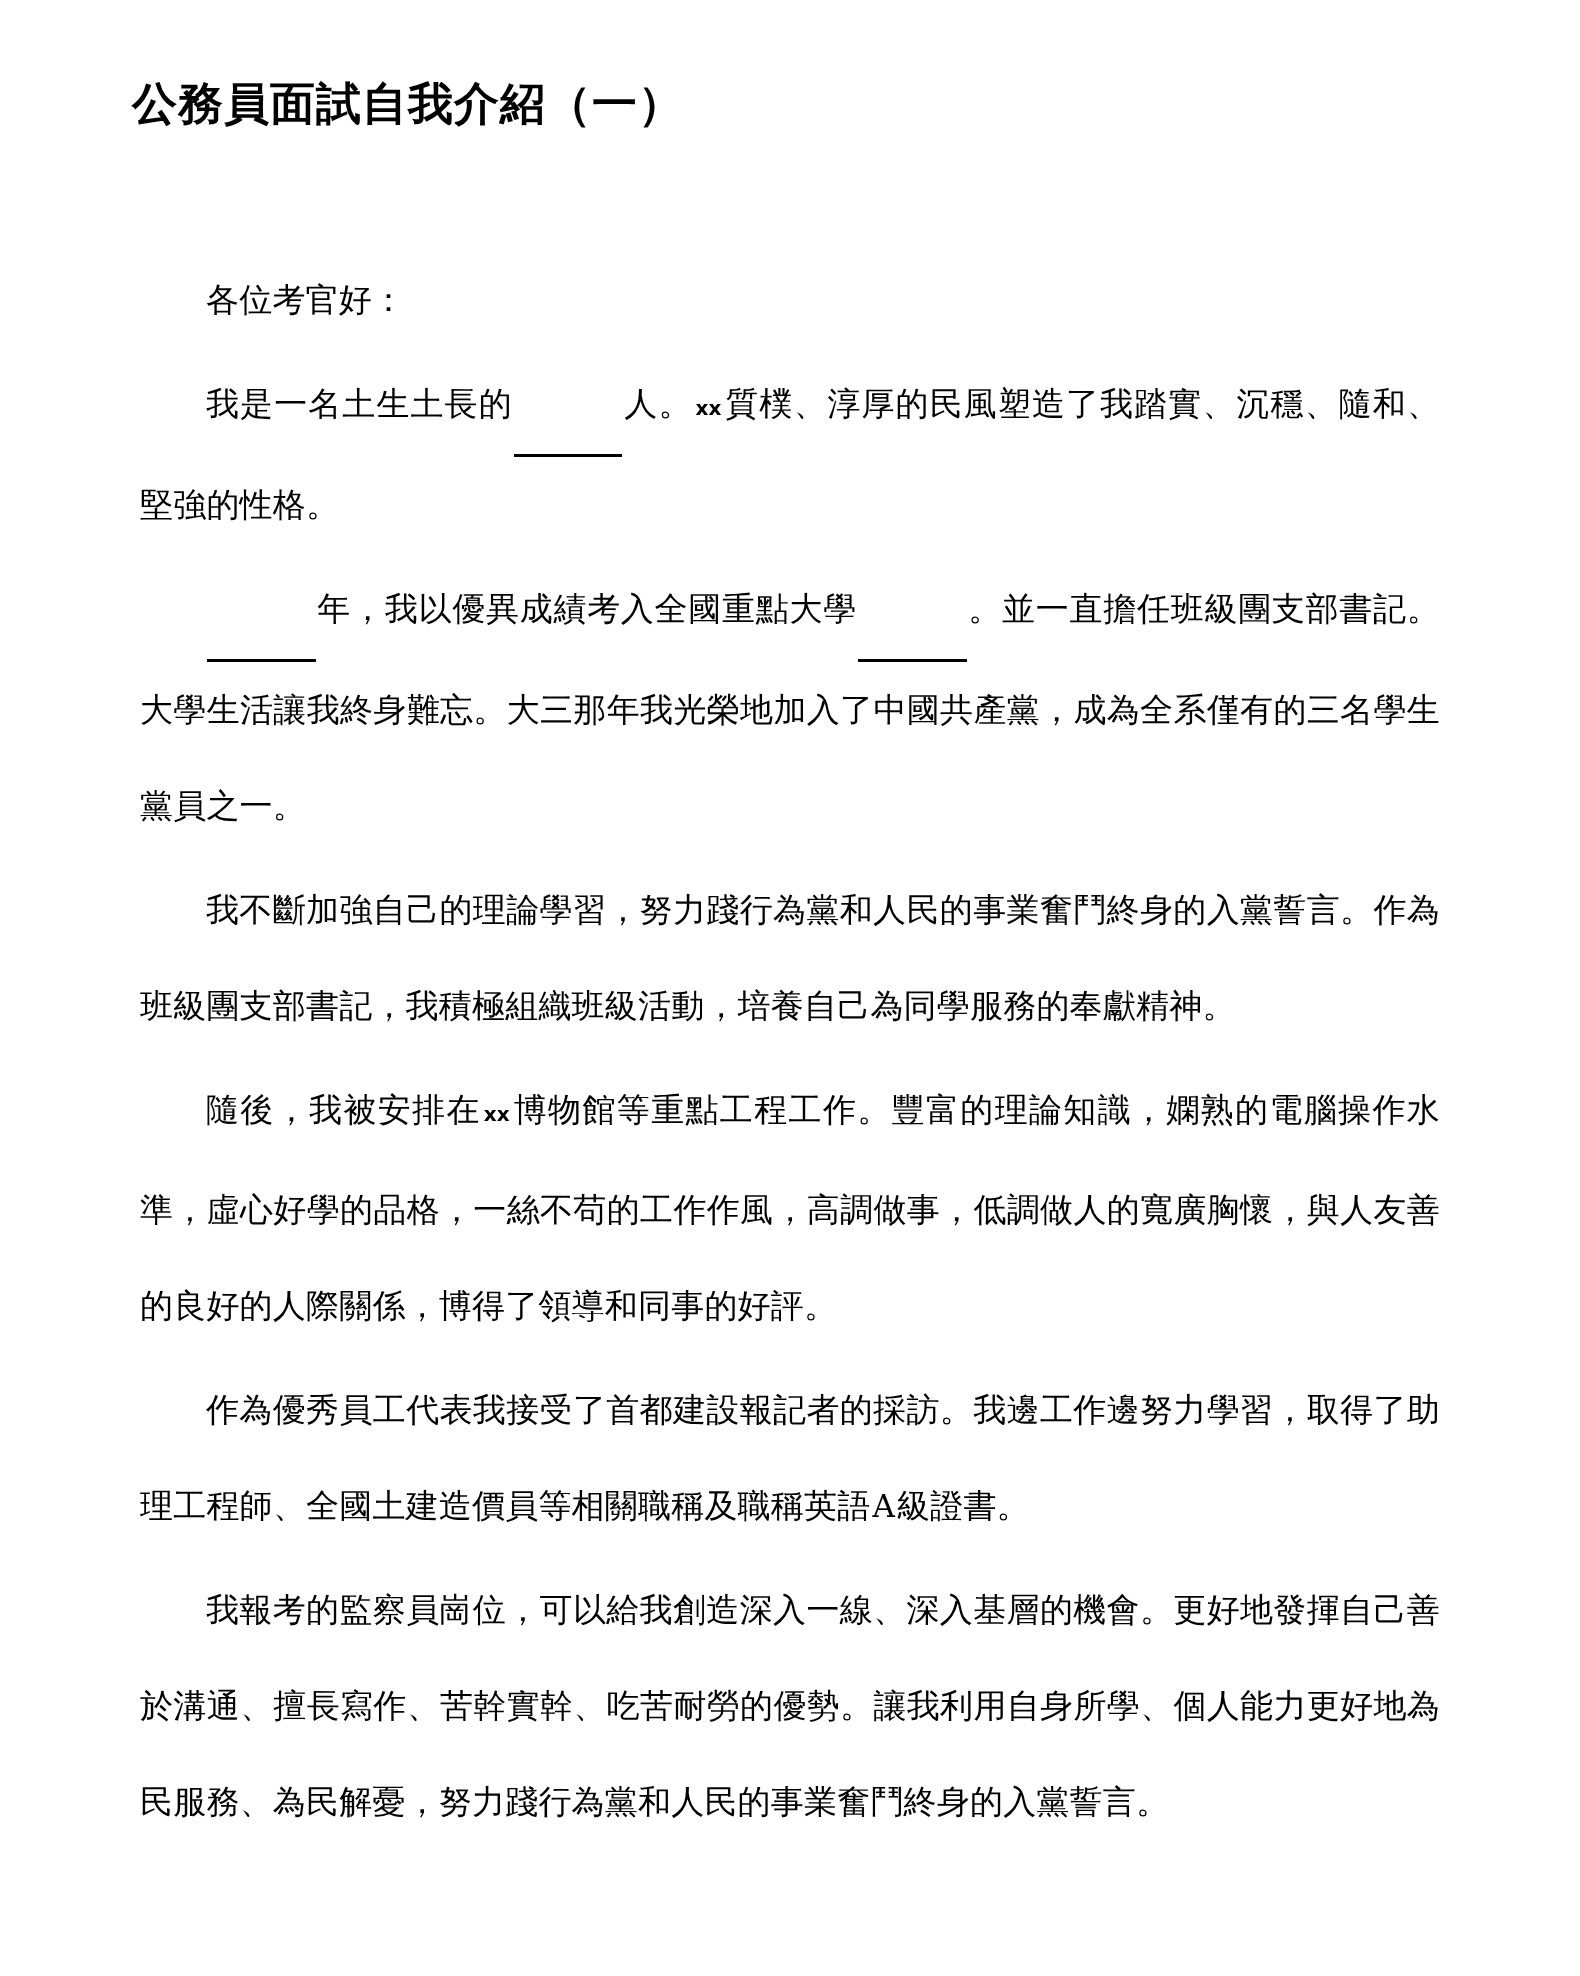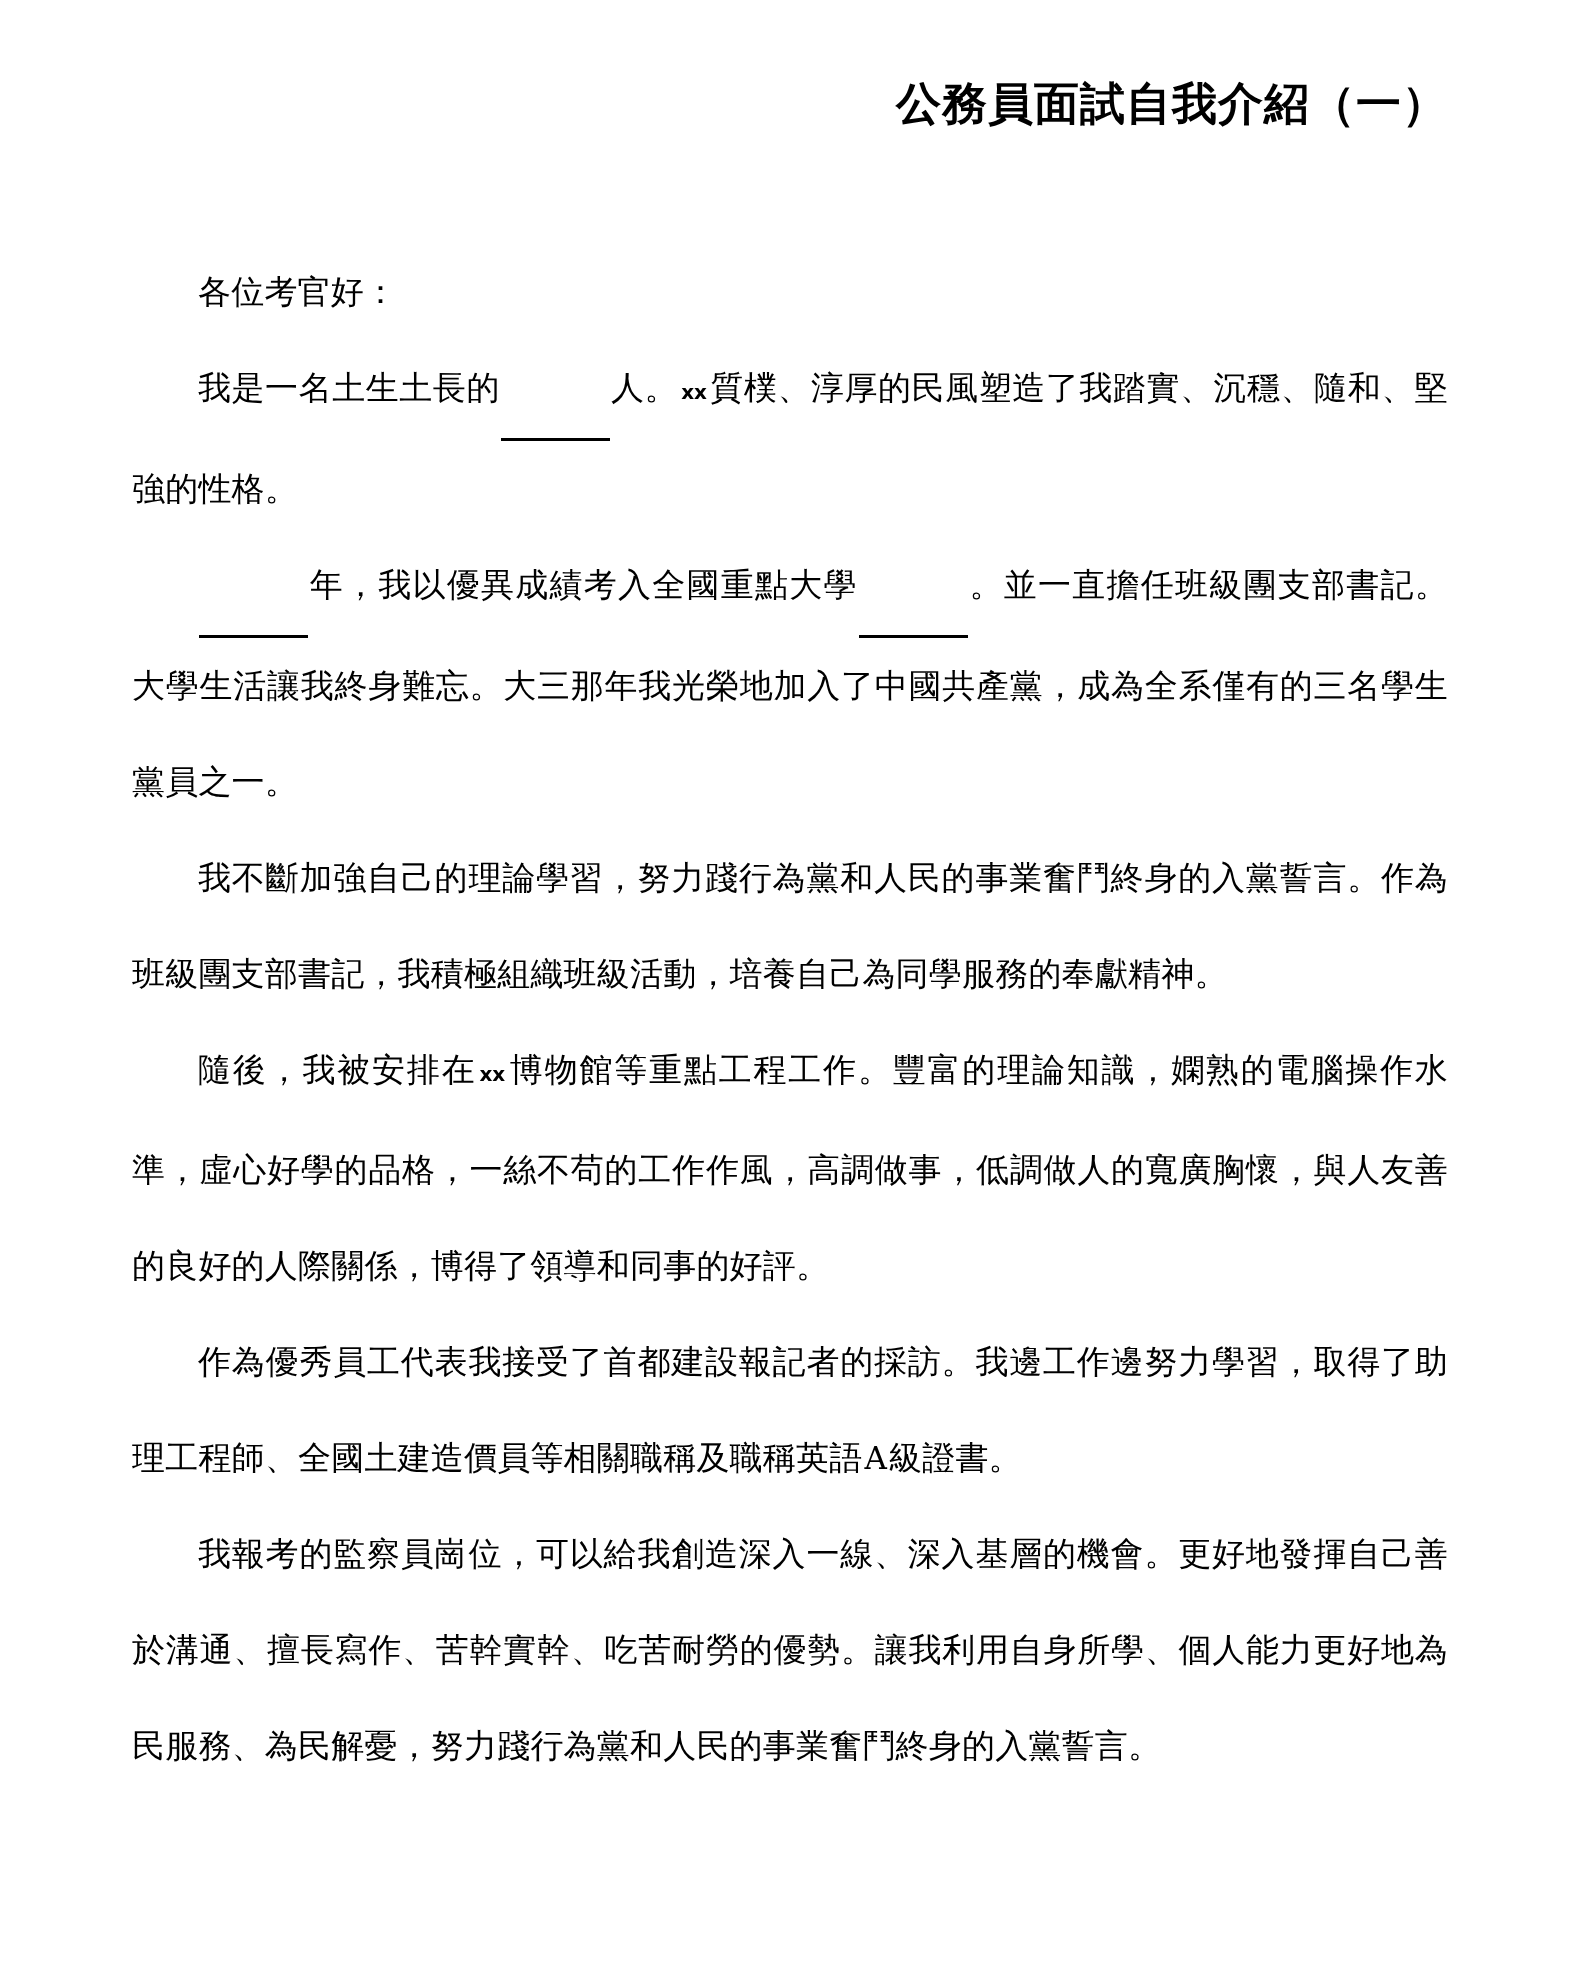--- a/index.html
+++ b/index.html
@@ -16,41 +16,41 @@
     -webkit-font-smoothing: antialiased;
   }
   .page {
     box-sizing: border-box;
     width: 1580px;
     min-height: 1976px;
     padding: 58px 132px 40px 132px;
     background: #ffffff;
   }
   .doc-title {
-    text-align: right;
+    text-align: left;
     font-size: 45px;
     font-weight: bold;
     line-height: 1.25;
     letter-spacing: 1px;
     margin: 0 0 0 0;
     padding-top: 18px;
     font-family: "DejaVu Serif", "Liberation Serif", serif;
   }
   .title-spacer {
     height: 112px;
   }
   .body-block {
     font-size: 33px;
     line-height: 96px;
     text-align: justify;
     text-justify: inter-ideograph;
     letter-spacing: 0.2px;
   }
   .para {
-    margin: 0;
+    margin: 8px;
     text-indent: 66px;
     text-align: justify;
     text-justify: inter-ideograph;
     word-break: break-all;
   }
   .blank {
     display: inline-block;
     min-width: 78px;
     border-bottom: 3px solid #000;
     vertical-align: -2px;

